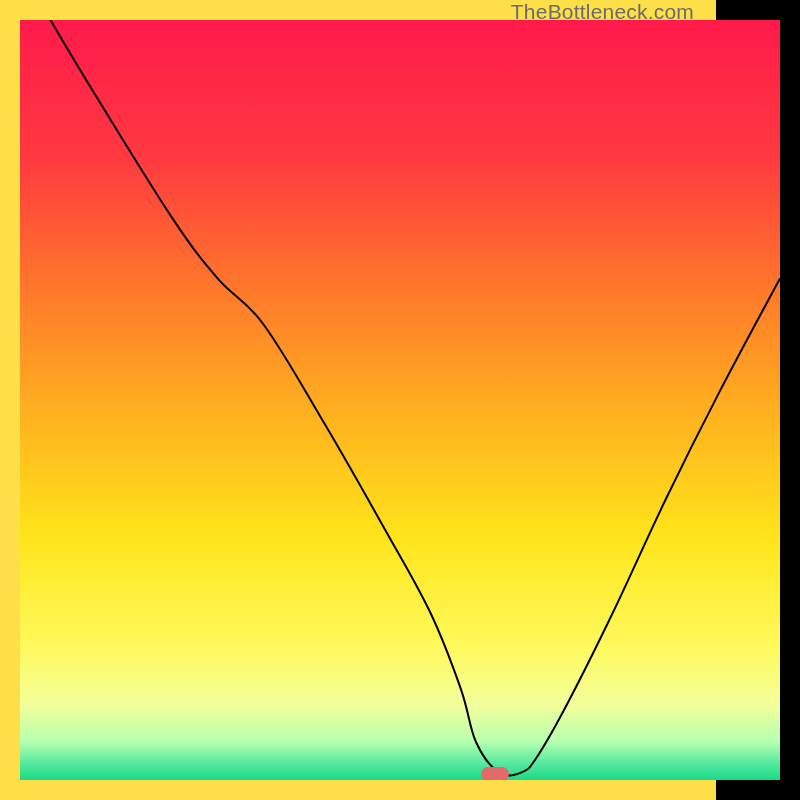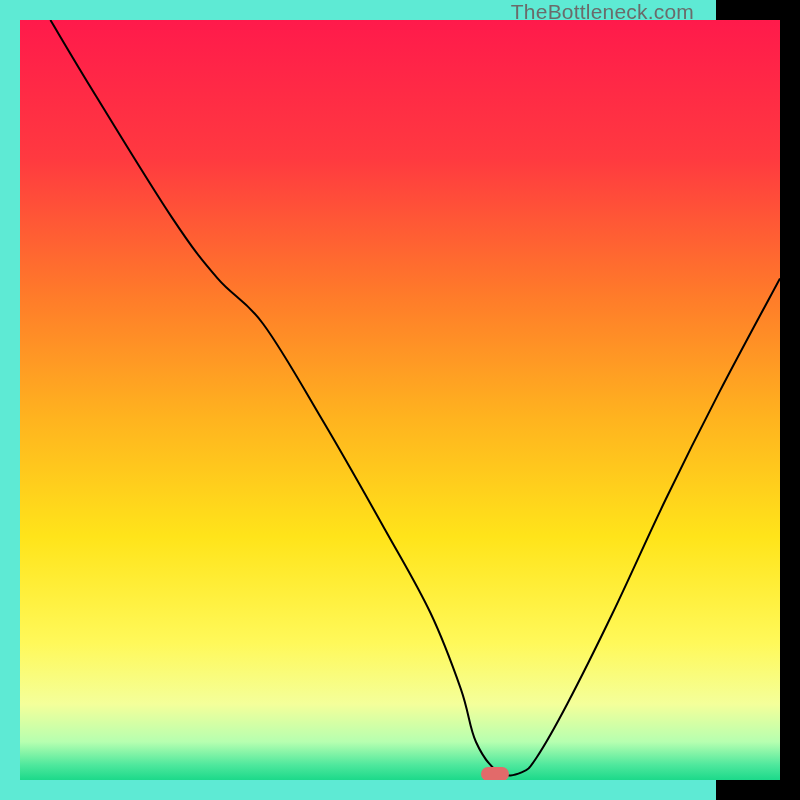--- a/index.html
+++ b/index.html
@@ -10,21 +10,21 @@
     background: #000;
     overflow: hidden;
     font-family: Arial, Helvetica, sans-serif;
   }
   .frame {
     position: absolute;
     left: 0;
     top: 0;
     width: 716px;
     height: 800px;
-    background: #5eead4;
+    background: #fde047;
   }
   .plot-area {
     position: absolute;
     left: 20px;
     top: 20px;
     width: 760px;
     height: 760px;
     overflow: hidden;
   }
   .gradient {

